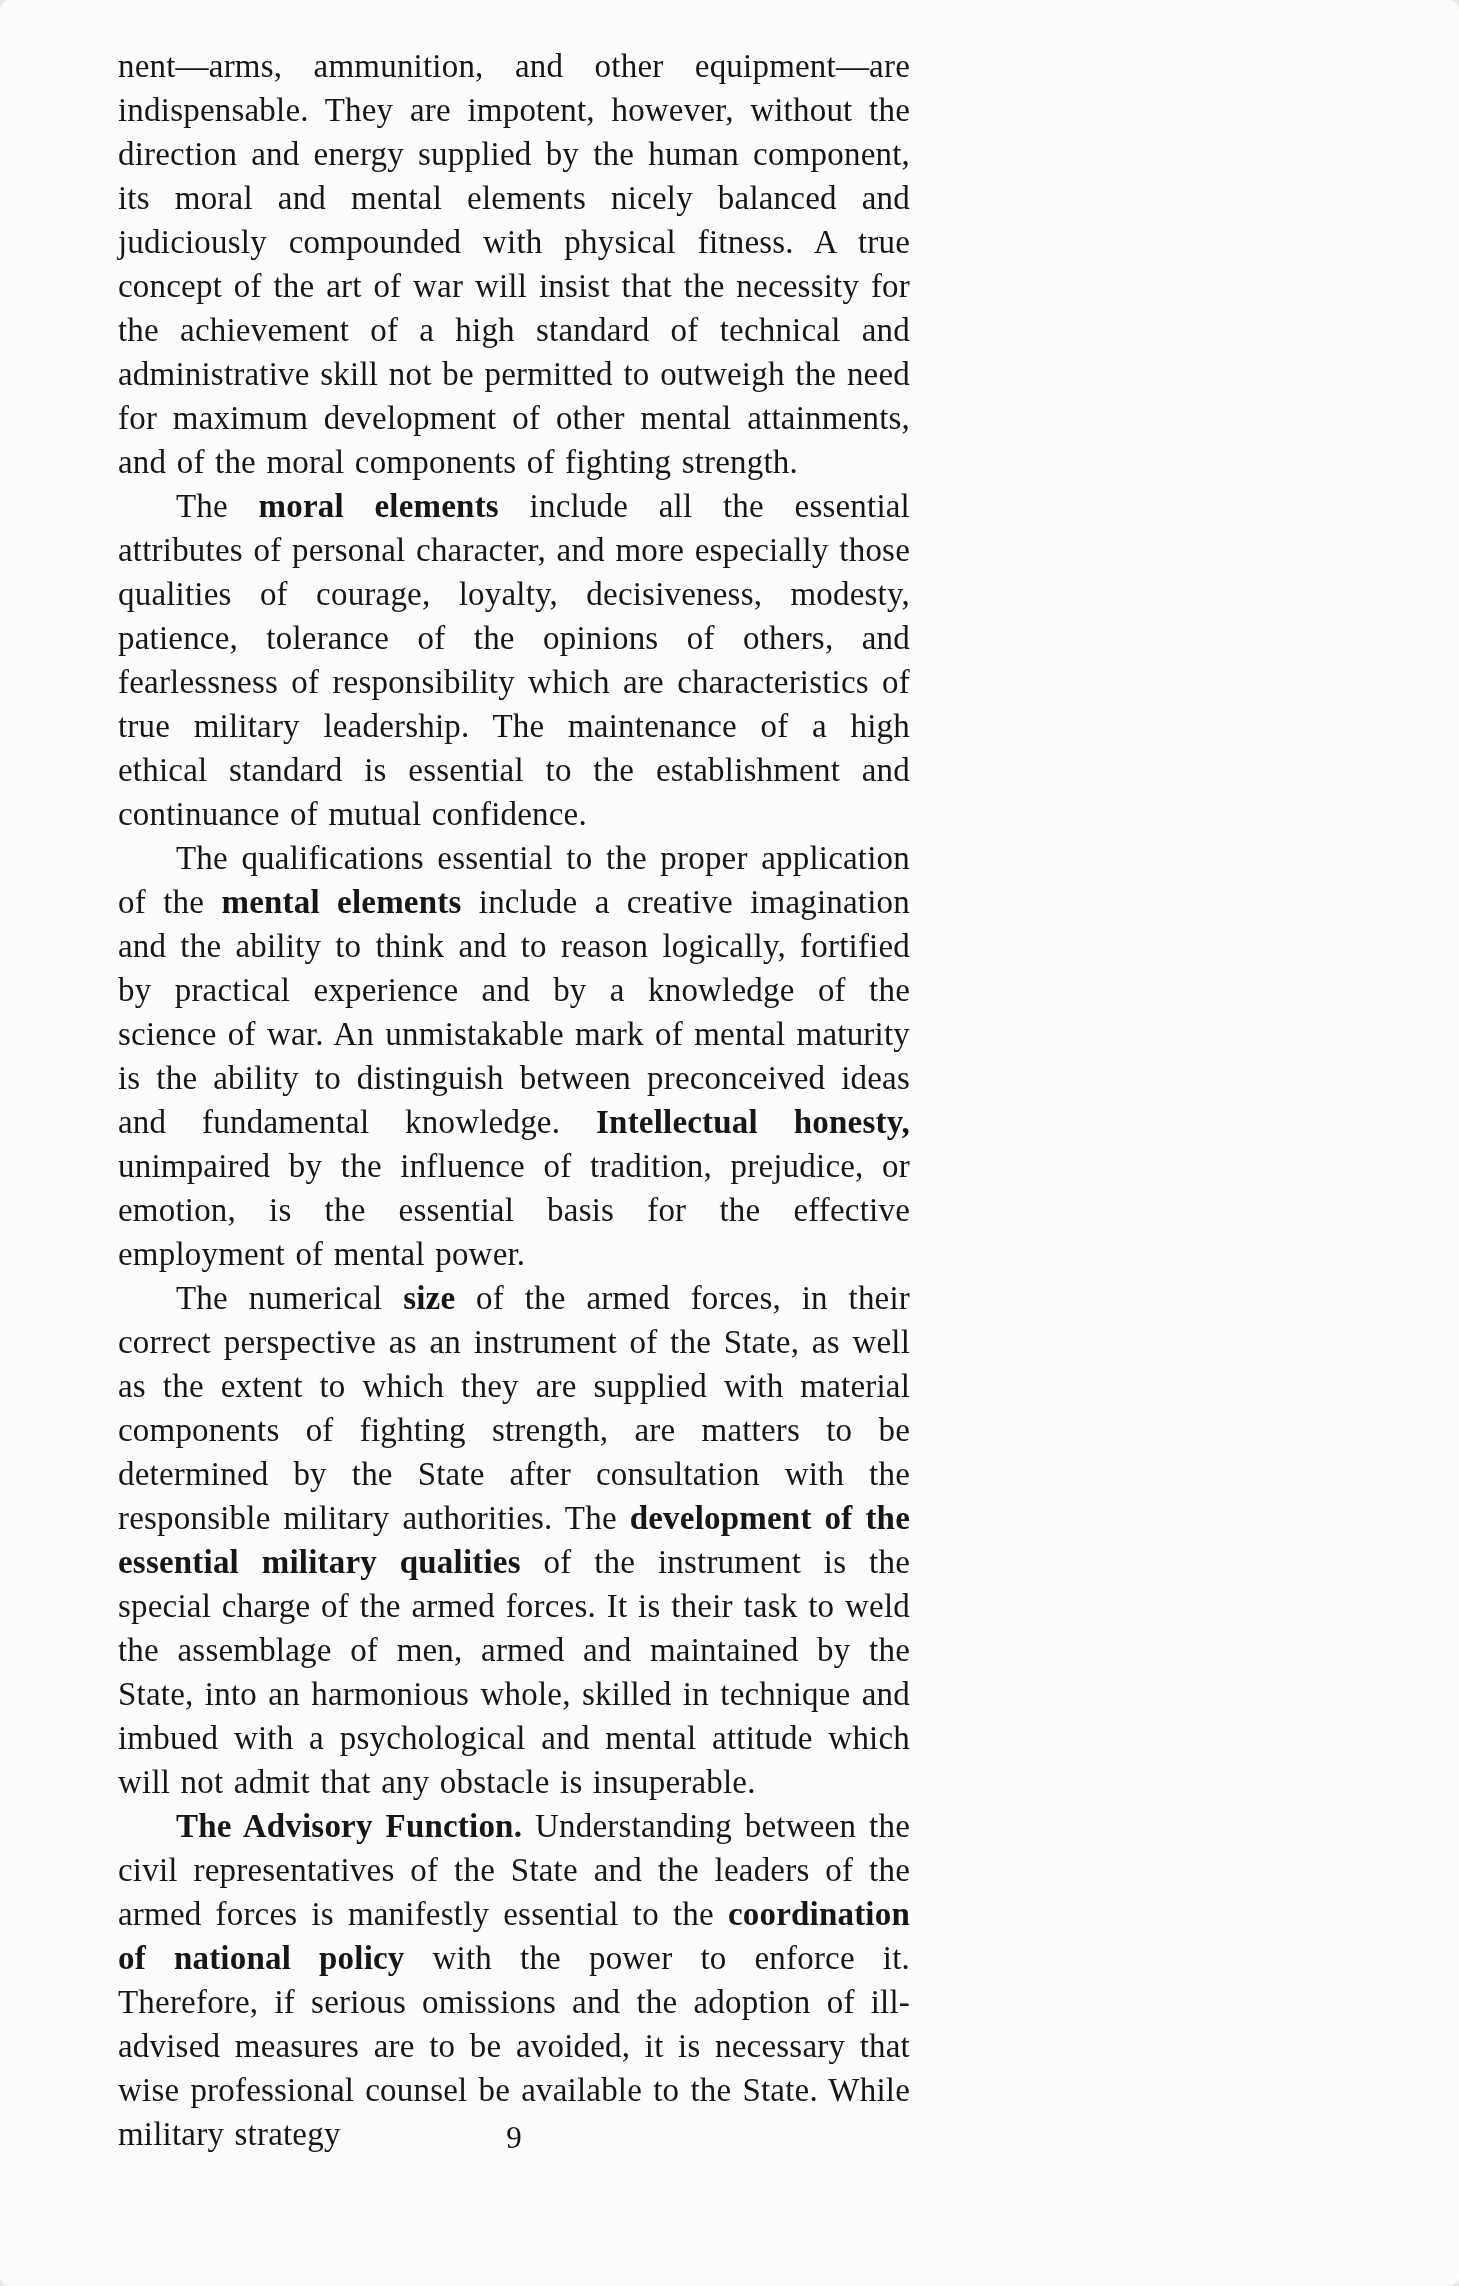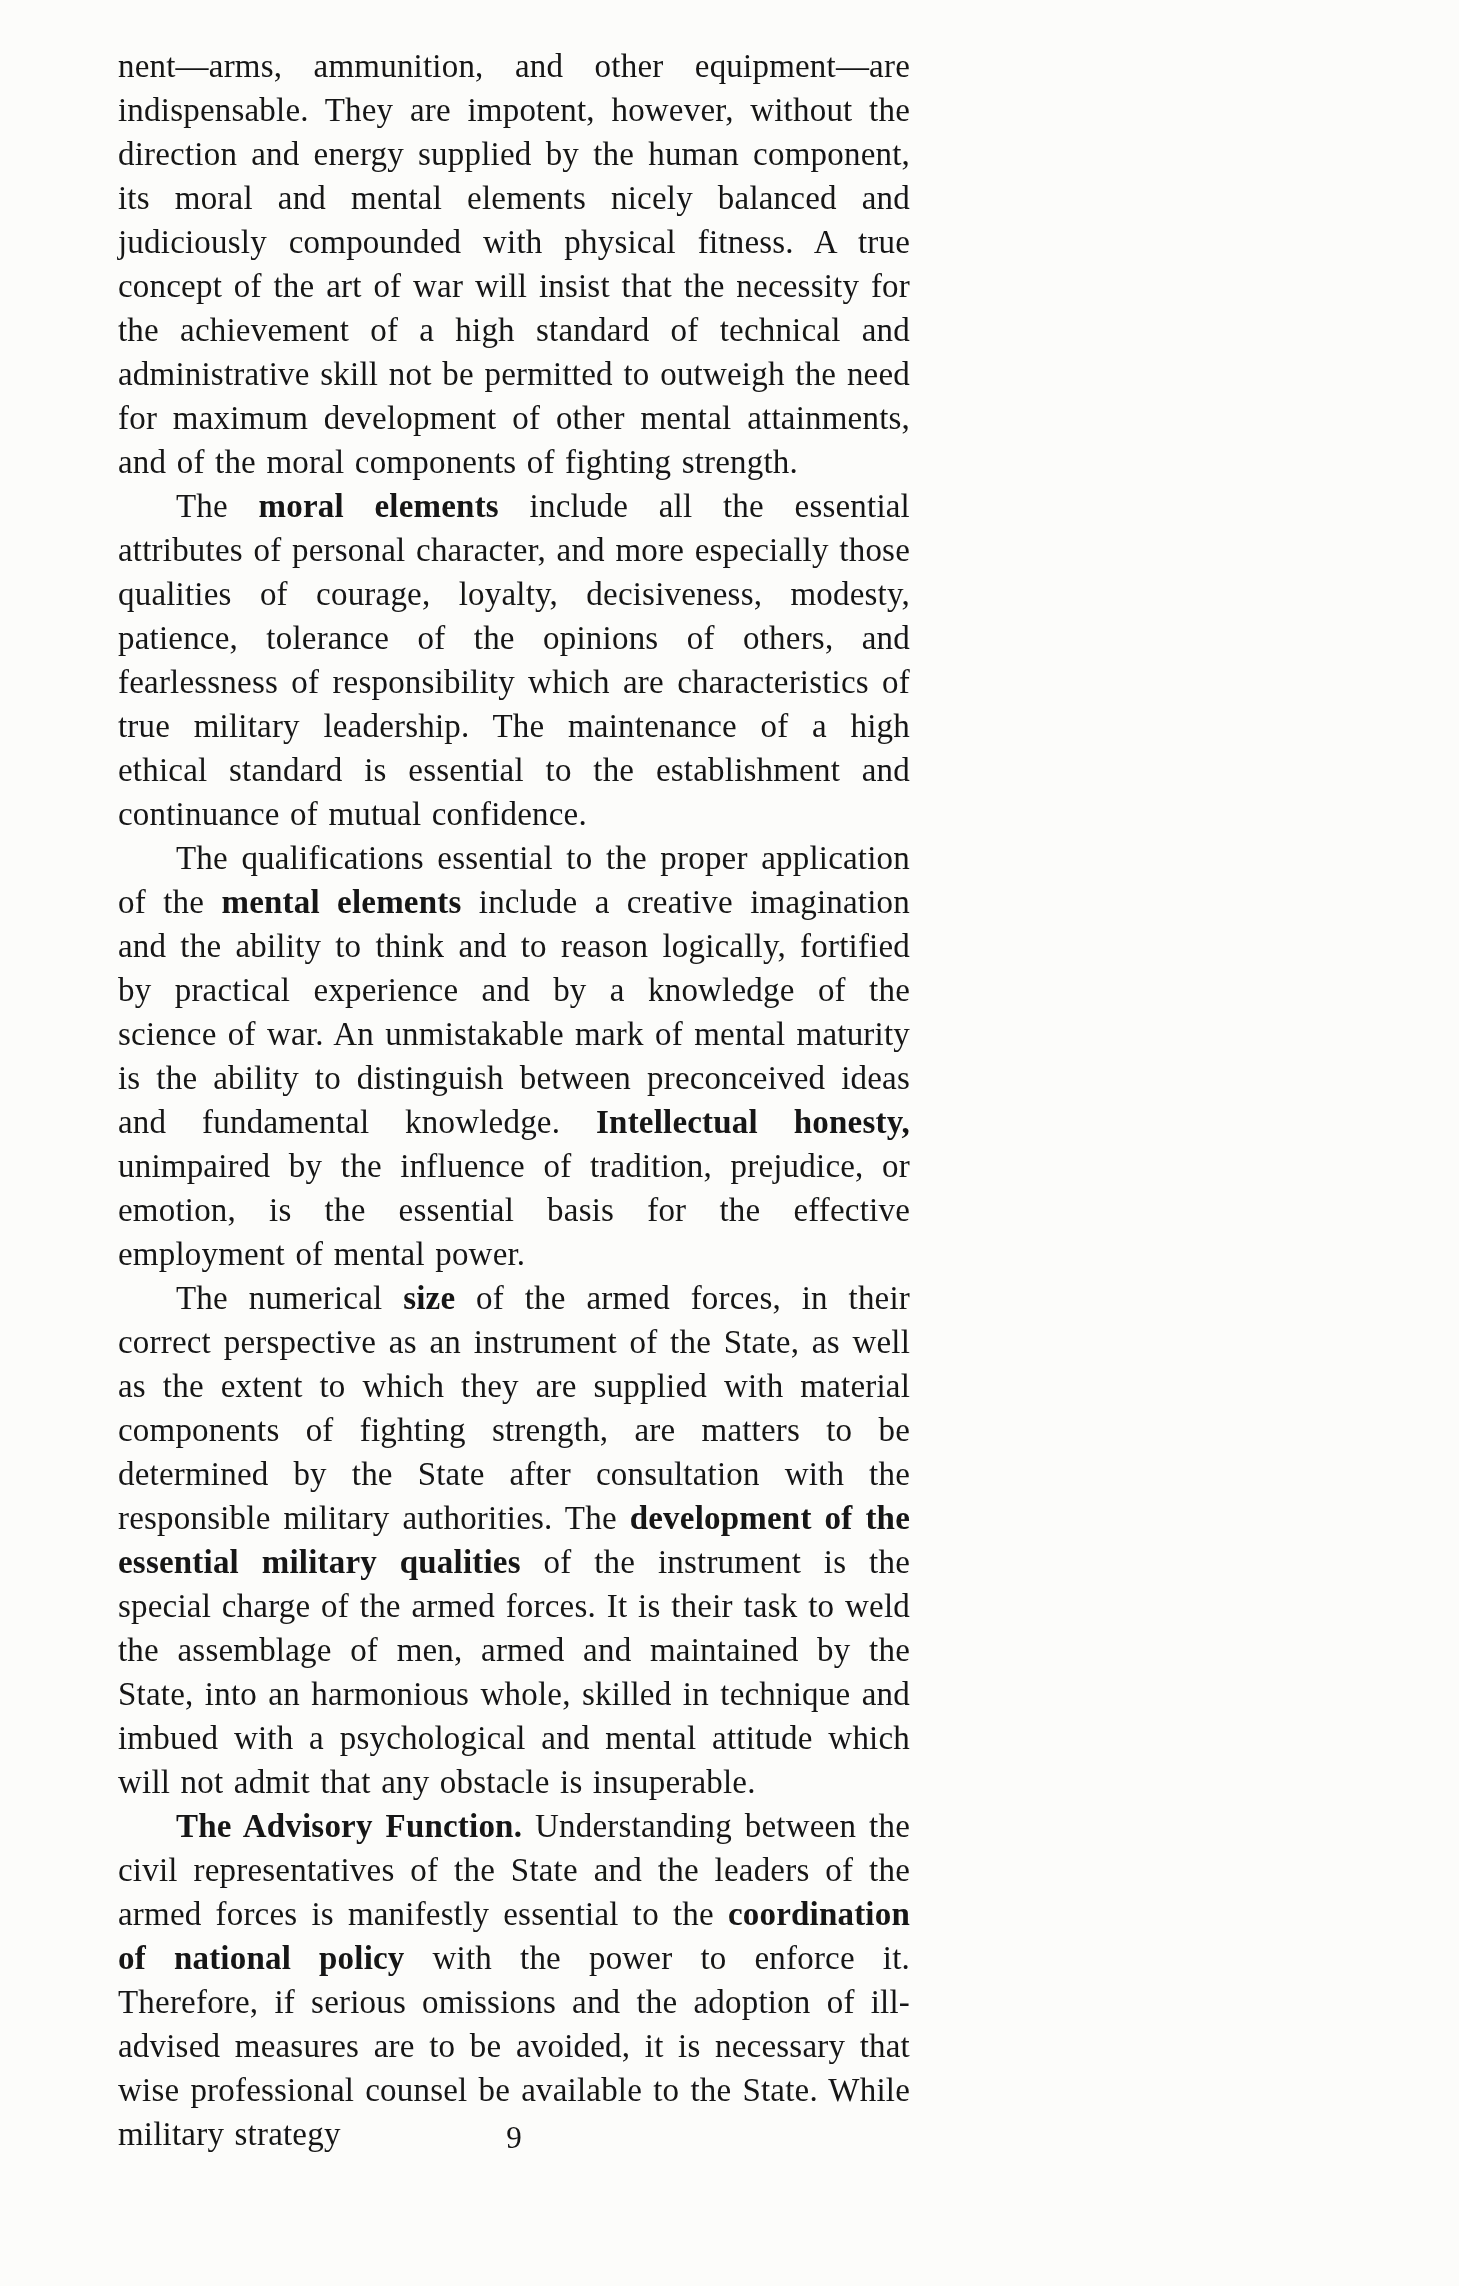--- a/index.html
+++ b/index.html
@@ -9,20 +9,21 @@
   }
   .page {
     position: relative;
     width: 1459px;
     height: 2286px;
     margin: 0 auto;
     background: #fcfcfa;
     color: #161616;
     font-family: "Liberation Serif", "DejaVu Serif", serif;
     overflow: hidden;
+    border-radius: 10px;
   }
   .text-block {
     position: absolute;
     left: 118px;
     top: 44px;
     width: 792px;
     font-size: 33px;
     line-height: 44px;
     text-align: justify;
     word-spacing: 2px;

